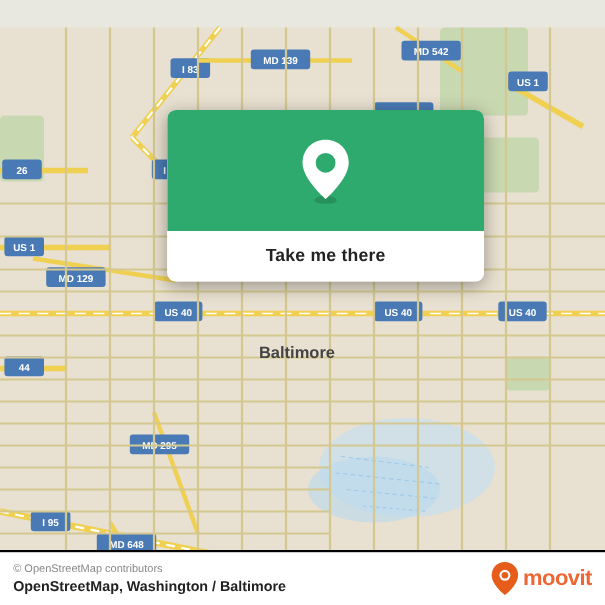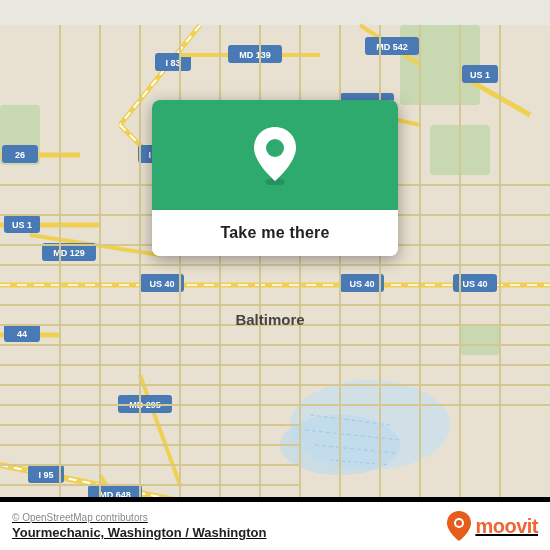--- a/index.html
+++ b/index.html
@@ -25,21 +25,21 @@
       position: absolute;
       top: 0; left: 0;
       width: 100%; height: 100%;
     }
 
     
     #popup-card {
       position: absolute;
       top: 100px;
       left: 152px;
-      width: 246px;
+      width: 288px;
       background: white;
       border-radius: 8px;
       box-shadow: 0 4px 16px rgba(0,0,0,0.35);
       overflow: hidden;
       z-index: 10;
     }
 
     #popup-green-area {
       background-color: #2eaa6e;
       width: 100%;
@@ -73,22 +73,21 @@
       position: absolute;
       bottom: 0;
       left: 0;
       width: 100%;
       background: white;
       padding: 8px 12px;
       display: flex;
       align-items: center;
       justify-content: space-between;
       z-index: 10;
-      border-top: 5px solid #000000;
-      text-decoration: underline;
+      border-top: 2px solid #000000;
     }
 
     #bottom-left {
       display: flex;
       flex-direction: column;
       gap: 2px;
     }
 
     #osm-credit {
       font-size: 10px;
@@ -246,21 +245,21 @@
         <path d="M26 2 C14 2 5 11 5 23 C5 38 26 56 26 56 C26 56 47 38 47 23 C47 11 38 2 26 2 Z" fill="white"></path>
         <circle cx="26" cy="23" r="9" fill="#2eaa6e"></circle>
       </svg>
     </div>
     <button id="popup-button">Take me there</button>
   </div>
 
   <div id="bottom-bar">
     <div id="bottom-left">
       <span id="osm-credit">© OpenStreetMap contributors</span>
-      <span id="location-title">Yourmechanic, Washington / Washington</span>
+      <span id="location-title">OpenStreetMap, Washington / Baltimore</span>
     </div>
 
     <div id="moovit-logo">
 
       <svg id="moovit-pin" viewBox="0 0 28 32" xmlns="http://www.w3.org/2000/svg">
         <path d="M14 1 C7 1 2 6 2 13 C2 22 14 31 14 31 C14 31 26 22 26 13 C26 6 21 1 14 1 Z" fill="#e65c1a"></path>
         <circle cx="14" cy="13" r="5" fill="white"></circle>
         <circle cx="14" cy="13" r="3" fill="#e65c1a"></circle>
       </svg>
       <span id="moovit-text">moovit</span>

